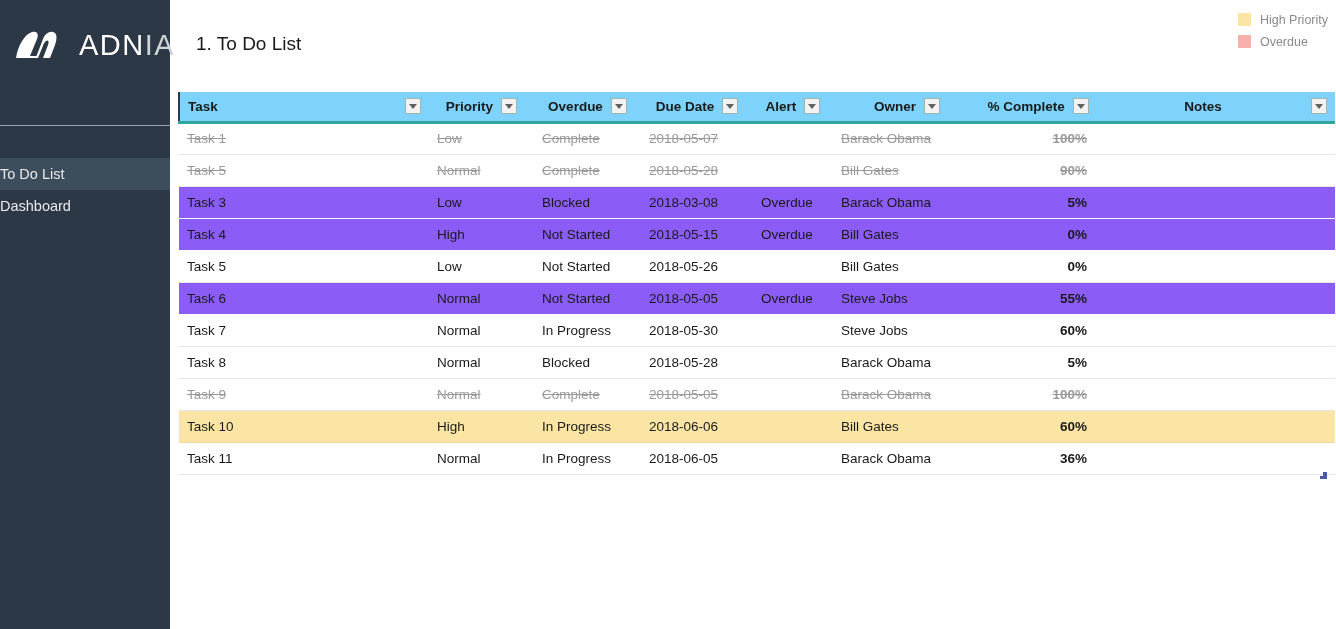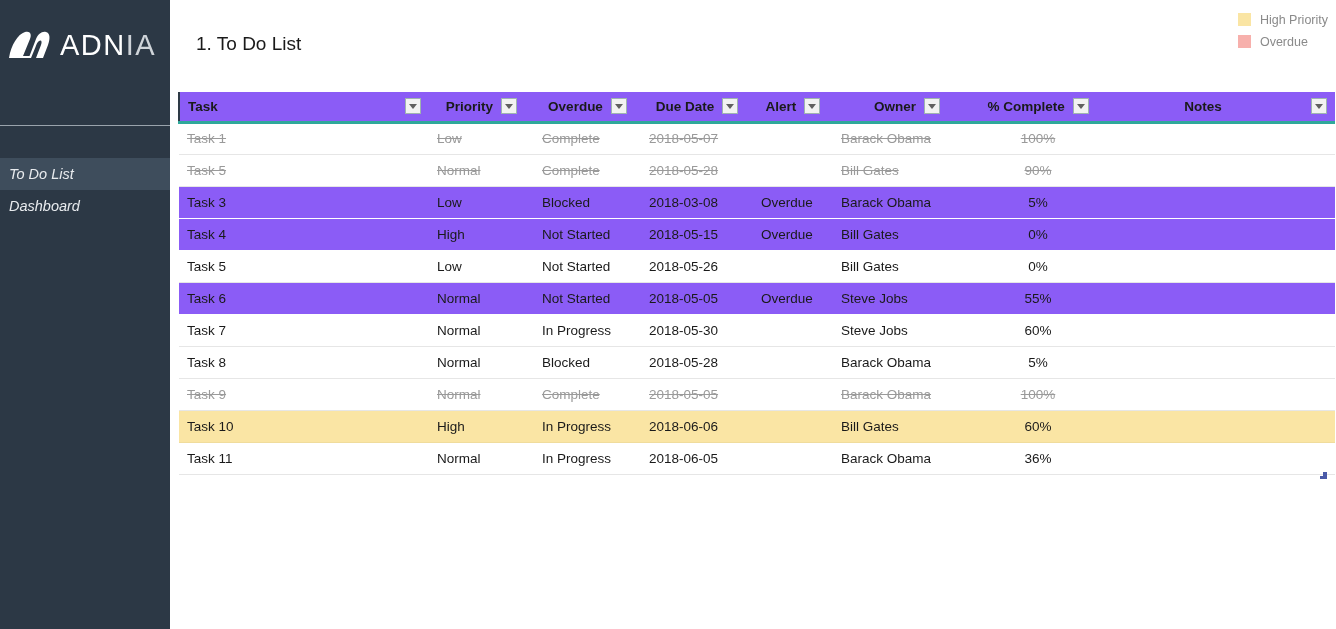--- a/index.html
+++ b/index.html
@@ -13,38 +13,38 @@
 
   
   #sidebar {
     position: absolute; left: 0; top: 0;
     width: 170px; height: 629px;
     background: #2c3845;
   }
   #logo-wrap {
     position: absolute; left: 0; top: 0;
     width: 136px; height: 90px;
-    display: flex; align-items: center; padding-left: 7px;
+    display: flex; align-items: center; padding-left: 14px; gap: 12px;
   }
   #logo-mark { width: 44px; height: 34px; flex: none; }
   #logo-text {
     font-size: 29px; letter-spacing: 1.5px;
     color: #ffffff; margin-left: 9px;
     font-family: "Liberation Sans", sans-serif;
     font-weight: 400;
   }
   #logo-text .dim { color: #cfd4d9; }
   #sidebar-divider {
     position: absolute; left: 0; top: 125px;
     width: 170px; height: 1px; background: #9aa3ac;
   }
   .nav-item {
     position: absolute; left: 0; width: 170px; height: 32px;
-    display: flex; align-items: center; padding-left: 9px;
-    font-size: 14.5px; color: #e8ebee; font-style: italic;
+    display: flex; align-items: center; padding-left: 0;
+    font-size: 14.5px; color: #e8ebee;
   }
   .nav-item.active { background: #3e4d5c; }
 
   
   #page-title {
     position: absolute; left: 196px; top: 33px;
     font-size: 19px; color: #1a1a1a; font-weight: 400;
   }
 
   
@@ -63,21 +63,21 @@
     position: absolute; left: 170px; top: 92px;
     width: 1166px; height: 390px;
   }
   table#todo-table {
     border-collapse: collapse;
     width: 1156px;
     margin-left: 8px;
     table-layout: fixed;
   }
   #todo-table thead th {
-    background: #8b5cf6;
+    background: #7dd3fc;
     height: 30px;
     font-size: 13.5px;
     font-weight: bold;
     color: #1a1a1a;
     padding: 0 8px;
     vertical-align: middle;
     position: relative;
     border-bottom: 3px solid #2fa89b;
   }
   #todo-table thead th.first { border-left: 2px solid #2e3a46; text-align: left; }
@@ -114,21 +114,21 @@
   #todo-table tbody tr.done td {
     color: #9a9a9a;
     text-decoration: line-through;
   }
   td.c-task    { text-align: left; }
   td.c-priority{ text-align: left; padding-left: 0; }
   td.c-status  { text-align: left; padding-left: 0; }
   td.c-due     { text-align: left; padding-left: 0; }
   td.c-alert   { text-align: left; padding-left: 0; }
   td.c-owner   { text-align: left; padding-left: 0; }
-  td.c-pct     { text-align: center; padding-left: 0; }
+  td.c-pct     { text-align: right; padding-left: 0; font-weight: bold; }
   td.c-notes   { text-align: left; }
 
   
   #grip {
     position: absolute; left: 1150px; top: 380px;
     width: 7px; height: 7px;
   }
   #grip .b1 { position:absolute; right:0; top:0; width:4px; height:7px; background:#4a5aa8; }
   #grip .b2 { position:absolute; right:0; top:4px; width:7px; height:3px; background:#4a5aa8; }
 </style>

